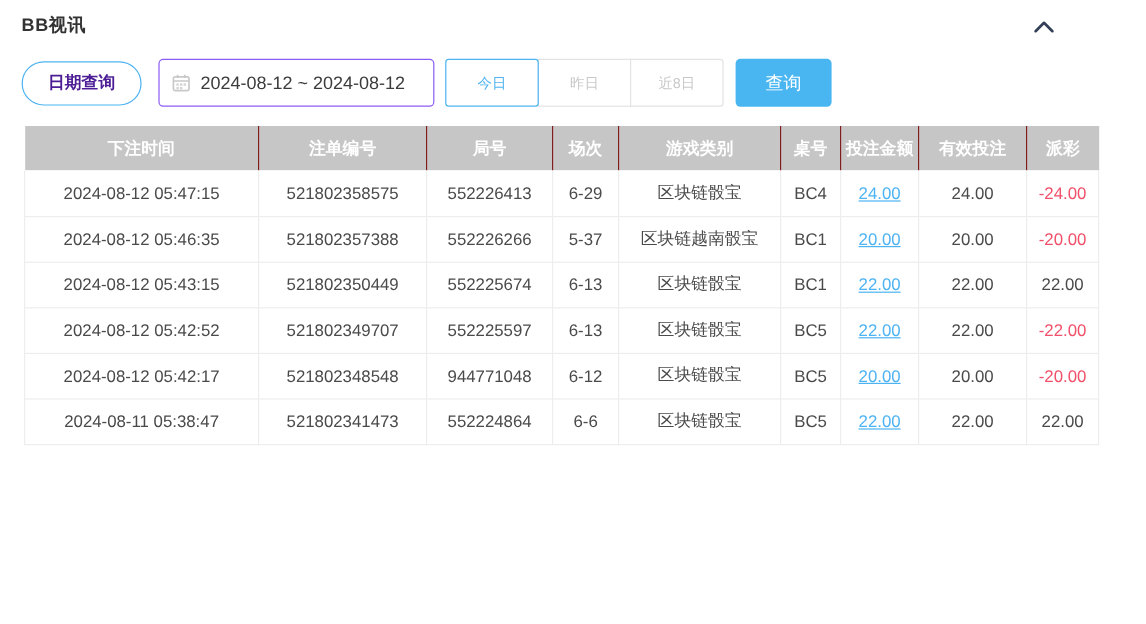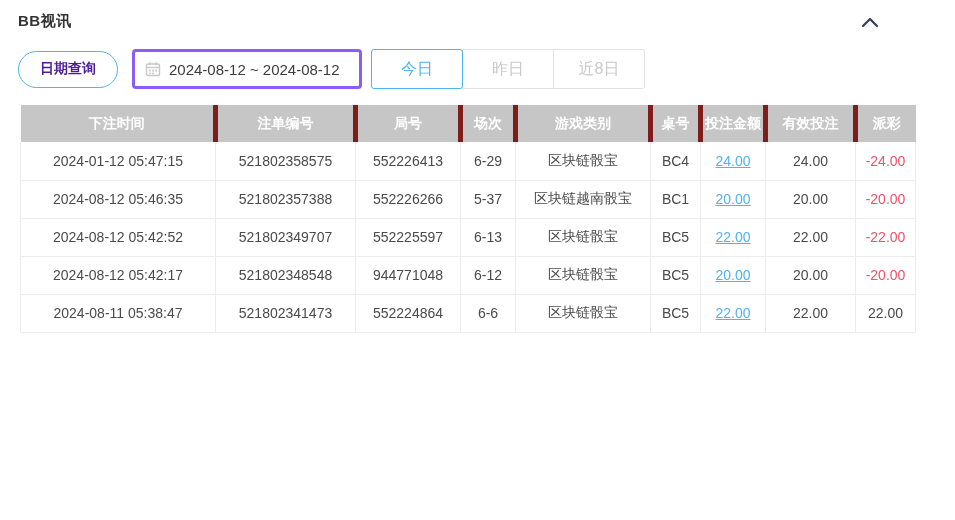--- a/index.html
+++ b/index.html
@@ -26,30 +26,30 @@
   .filter-row {
     display: flex; align-items: center; padding: 10px 0 0 18px; height: 52px;
   }
   .pill-btn {
     height: 37px; padding: 0 21px; border-radius: 19px; background: #fff;
     border: 1px solid #dcdcdc; color: #999; font-size: 14px; cursor: pointer;
     font-family: inherit; margin-right: 10px;
   }
   .pill-btn.active { border-color: #4db3f2; color: #4c1d95; font-weight: bold; }
   .date-input {
-    height: 40px; width: 230px; border: 3px solid #8b5cf6; border-radius: 4px;
+    height: 40px; width: 230px; border: 1px solid #8b5cf6; border-radius: 4px;
     display: flex; align-items: center; padding: 0 10px; margin-left: 4px;
     cursor: pointer; background: #fff;
   }
   .date-input .cal { display: flex; margin-right: 8px; }
   .date-input .date-text { font-size: 15px; color: #3c3c3c; white-space: nowrap; }
   .quick-group { display: flex; margin-left: 9px; }
   .quick-btn {
-    width: 92px; height: 40px; background: #fff; border: 1px solid #e3e3e3;
-    color: #c9c9c9; font-size: 16px; cursor: pointer; font-family: inherit;
+    width: 78px; height: 40px; background: #fff; border: 1px solid #e3e3e3;
+    color: #c9c9c9; font-size: 12px; cursor: pointer; font-family: inherit;
     margin-left: -1px; position: relative;
   }
   .quick-btn:first-child { margin-left: 0; border-radius: 3px 0 0 3px; }
   .quick-btn:last-child { border-radius: 0 3px 3px 0; }
   .quick-btn.active {
     border: 1px solid #4db3f2; color: #4db3f2; z-index: 2; border-radius: 3px;
   }
   .search-btn {
     width: 80px; height: 40px; margin-left: 10px; background: #49b6f2;
     border: none; border-radius: 4px; color: #fff; font-size: 15px;
@@ -64,21 +64,21 @@
     color: #3c3c3c; text-align: center; border-right: 2px solid #fff;
   }
   .summary-table th:last-child { border-right: none; }
   .summary-table td {
     height: 45px; text-align: center; font-size: 15px; color: #3c3c3c;
     border: 1px solid #ececec; background: #fff;
   }
   .detail-table { width: 895px; margin: 15px 0 0 20px; }
   .detail-table th {
     background: #c6c6c6; height: 37px; color: #fff; font-size: 14px;
-    font-weight: bold; text-align: center; border-right: 5px solid #7f1d1d;
+    font-weight: bold; text-align: center; border-right: 1px solid #7f1d1d;
   }
   .detail-table th:last-child { border-right: none; }
   .detail-table td {
     height: 38px; text-align: center; font-size: 14px; color: #4a4a4a;
     border-bottom: 1px solid #ededed; border-right: 1px solid #ededed;
     background: #fff; white-space: nowrap; overflow: hidden;
   }
   .detail-table td:first-child { border-left: 1px solid #ededed; }
   .neg { color: #f0506a !important; }
   .amount-link { color: #4db3f2; text-decoration: underline; cursor: pointer; }
@@ -116,20 +116,21 @@
       </span>
       <span class="date-text">2024-08-12 ~ 2024-08-12</span>
     </div>
 
     <div class="quick-group">
       <button class="quick-btn active">今日</button>
       <button class="quick-btn">昨日</button>
       <button class="quick-btn">近8日</button>
     </div>
 
+    <button class="search-btn">查询</button>
   </div>
 
 
   <table class="detail-table">
     <colgroup>
       <col style="width:195px">
         <col style="width:140px">
         <col style="width:105px">
         <col style="width:55px">
       <col style="width:135px">
@@ -146,21 +147,21 @@
         <th>场次</th>
         <th>游戏类别</th>
         <th>桌号</th>
         <th>投注金额</th>
         <th>有效投注</th>
         <th>派彩</th>
       </tr>
     </thead>
     <tbody id="records-body">
         <tr>
-          <td>2024-01-12 05:47:15</td>
+          <td>2024-08-12 05:47:15</td>
           <td>521802358575</td>
           <td>552226413</td>
           <td>6-29</td>
           <td>区块链骰宝</td>
           <td>BC4</td>
           <td><a class="amount-link">24.00</a></td>
           <td>24.00</td>
           <td class="neg">-24.00</td>
         </tr>
         <tr>
@@ -168,20 +169,31 @@
           <td>521802357388</td>
           <td>552226266</td>
           <td>5-37</td>
           <td>区块链越南骰宝</td>
           <td>BC1</td>
           <td><a class="amount-link">20.00</a></td>
           <td>20.00</td>
           <td class="neg">-20.00</td>
         </tr>
         <tr>
+          <td>2024-08-12 05:43:15</td>
+          <td>521802350449</td>
+          <td>552225674</td>
+          <td>6-13</td>
+          <td>区块链骰宝</td>
+          <td>BC1</td>
+          <td><a class="amount-link">22.00</a></td>
+          <td>22.00</td>
+          <td>22.00</td>
+        </tr>
+        <tr>
           <td>2024-08-12 05:42:52</td>
           <td>521802349707</td>
           <td>552225597</td>
           <td>6-13</td>
           <td>区块链骰宝</td>
           <td>BC5</td>
           <td><a class="amount-link">22.00</a></td>
           <td>22.00</td>
           <td class="neg">-22.00</td>
         </tr>

